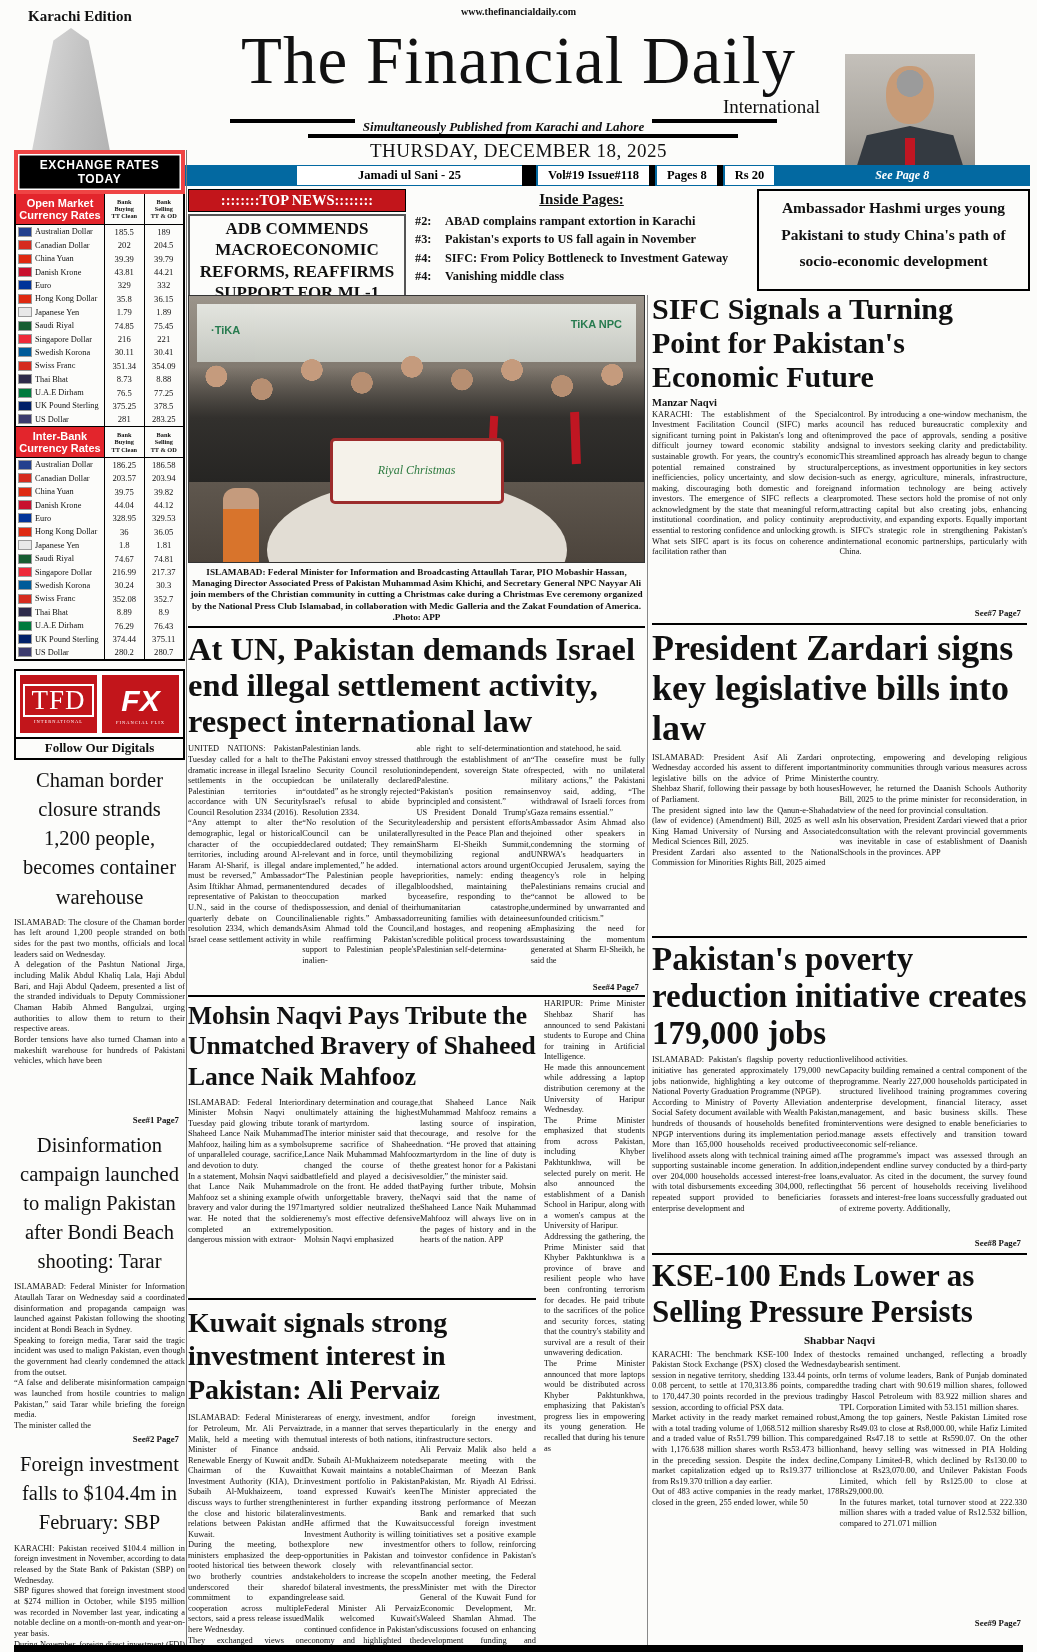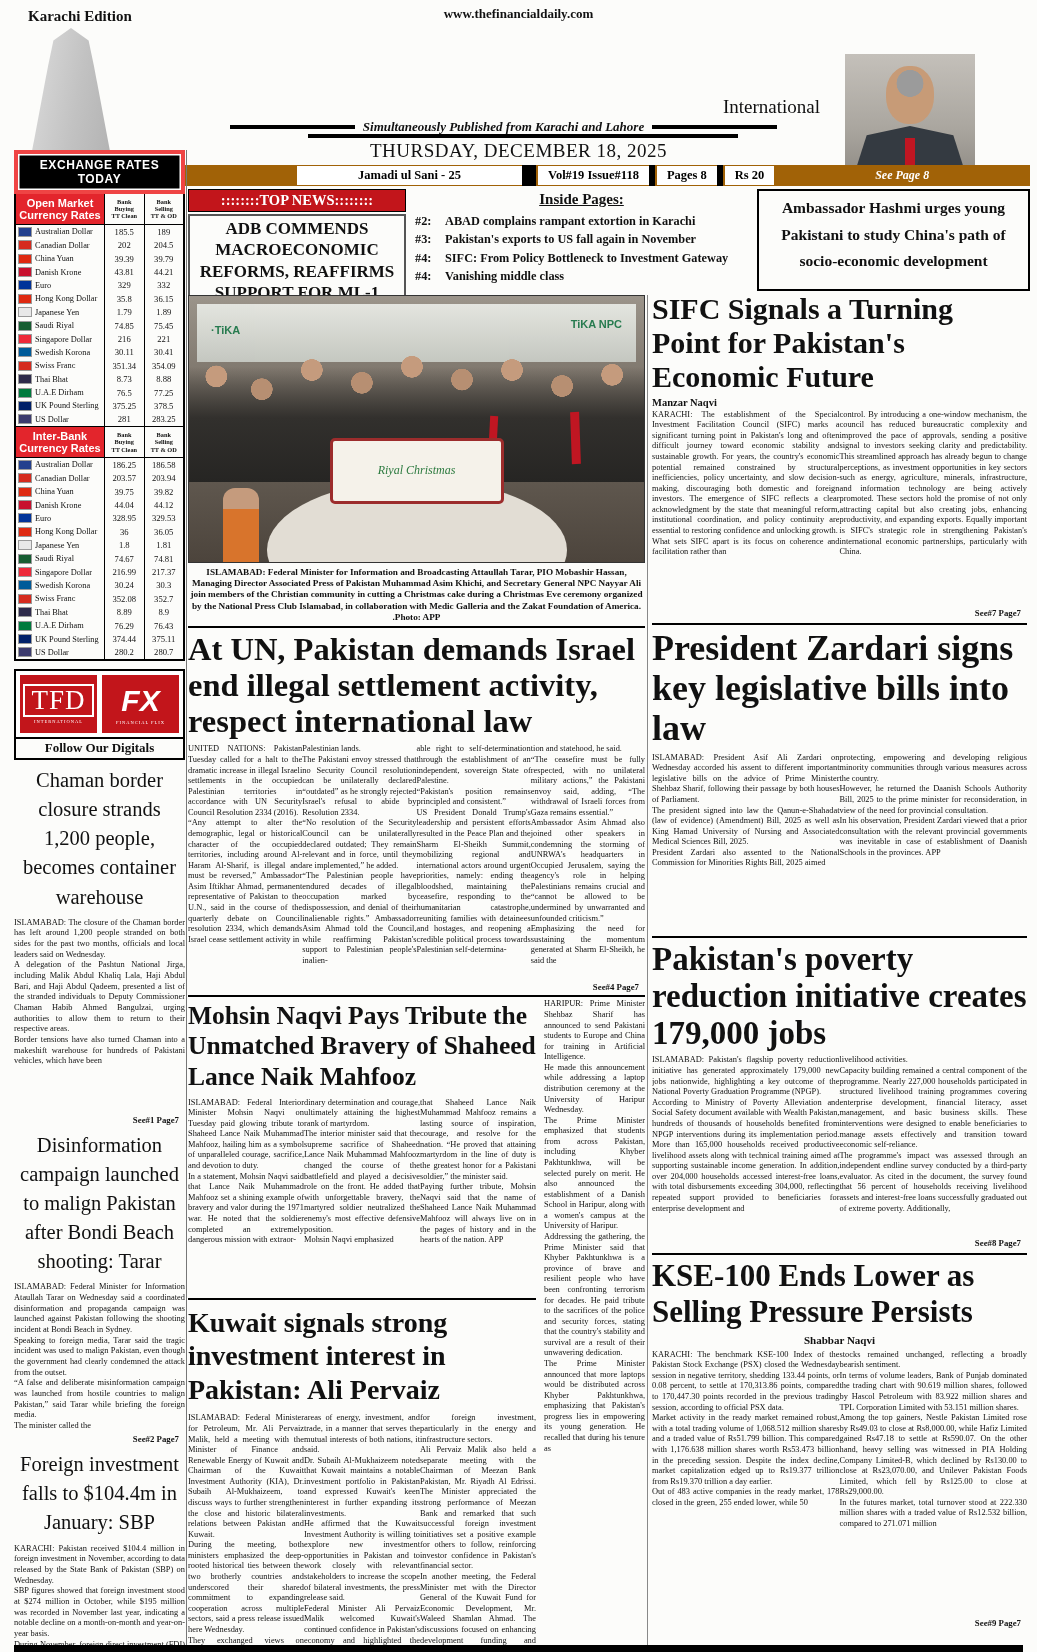--- a/index.html
+++ b/index.html
@@ -1,39 +1,39 @@
 <!DOCTYPE html>
 <html><head>
 <meta charset="utf-8">
 <style>
   html,body{margin:0;padding:0;background:#9a9a9a;}
   .page{position:relative;width:1037px;height:1652px;background:#fcfcfa;margin:0 auto;
         font-family:"Liberation Serif",serif;color:#111;overflow:hidden;}
   
   .edition{position:absolute;left:28px;top:8px;font-size:15px;font-weight:bold;}
-  .site-url{position:absolute;left:0;right:0;top:6px;text-align:center;font-size:13px;font-weight:bold;}
+  .site-url{position:absolute;left:0;right:0;top:6px;text-align:center;font-size:10px;font-weight:bold;}
   .masthead{position:absolute;left:130px;right:130px;top:22px;text-align:center;font-size:67px;letter-spacing:1px;white-space:nowrap;}
   .intl{position:absolute;left:560px;width:260px;top:96px;text-align:right;font-size:19px;}
   .building{position:absolute;left:16px;top:28px;width:110px;height:138px;
     background:linear-gradient(100deg,#e3e3e3 0%,#c2c2c2 55%,#adadad 100%);
     clip-path:polygon(50% 0,66% 9%,71% 28%,88% 100%,12% 100%,29% 28%,34% 9%);}
   .portrait{position:absolute;left:845px;top:54px;width:130px;height:124px;overflow:hidden;
     background:linear-gradient(180deg,#c4c0ba 0%,#aaa69f 60%,#8e8a84 100%);}
   .portrait .head{position:absolute;left:41px;top:12px;width:48px;height:58px;border-radius:46%;
     background:radial-gradient(circle at 50% 30%,#9b9b9b 0 28%,#c79b77 29% 100%);}
   .portrait .suit{position:absolute;bottom:0;left:8px;right:8px;height:52px;background:#343a41;
     clip-path:polygon(0 100%,12% 18%,50% 0,88% 18%,100% 100%);}
   .portrait .tie{position:absolute;bottom:0;left:60px;width:10px;height:40px;background:#c01622;}
-  .pub-row{position:absolute;left:230px;right:260px;top:119px;display:flex;align-items:center;gap:8px;}
+  .pub-row{position:absolute;left:230px;right:260px;top:119px;display:flex;gap:8px;}
   .pub-row .bar{flex:1;height:4px;background:#000;}
   .pub-text{font-size:13px;font-weight:bold;font-style:italic;white-space:nowrap;}
   .pub-under{position:absolute;left:308px;width:430px;top:134px;height:4px;background:#000;}
   .date-line{position:absolute;left:0;right:0;top:140px;text-align:center;font-size:19px;letter-spacing:.5px;}
   
-  .info-bar{position:absolute;left:185px;top:165px;width:845px;height:21px;background:#a16207;display:flex;align-items:stretch;}
+  .info-bar{position:absolute;left:185px;top:165px;width:845px;height:21px;background:#0369a1;display:flex;align-items:stretch;}
   .info-bar .seg{background:#fff;color:#000;font-size:12.5px;font-weight:bold;display:flex;align-items:center;justify-content:center;margin:1px 0 1px 2px;padding:0 10px;}
   .info-bar .gap{background:#000;}
   .info-bar .see-page{flex:1;color:#fff;font-style:italic;font-weight:bold;font-size:12px;display:flex;align-items:center;justify-content:center;}
   .seg.jamadi{width:205px;margin-left:112px;}
   
   .rail{position:absolute;left:14px;top:150px;width:171px;bottom:7px;overflow:hidden;border-right:1px solid #777;padding-right:1px;}
   .fx-banner{background:#000;color:#fff;font-family:"Liberation Sans",sans-serif;font-weight:bold;
      font-size:12px;letter-spacing:.6px;text-align:center;padding:4px 0;border:4px solid #ef4444;box-shadow:inset 0 0 0 1.5px #fff;}
   .fx-table{border:2px solid #000;border-top:none;}
   .fx-head{display:flex;border-bottom:1.5px solid #000;}
@@ -115,20 +115,21 @@
   .bottom-bar{position:absolute;left:14px;right:14px;bottom:0;height:7px;background:#000;}
 </style>
 </head>
 <body>
 
 <div class="page">
 
   <div class="edition">Karachi Edition</div>
   <div class="site-url">www.thefinancialdaily.com</div>
   <div class="building"></div>
+  <div class="masthead">The Financial Daily</div>
   <div class="intl">International</div>
   <div class="portrait">
     <div class="head"></div>
     <div class="suit"></div>
     <div class="tie"></div>
   </div>
   <div class="pub-row">
     <div class="bar"></div>
     <div class="pub-text">Simultaneously Published from Karachi and Lahore</div>
     <div class="bar"></div>
@@ -470,21 +471,21 @@
     <div class="rail-art">
       <div class="rail-head">Disinformation campaign launched to malign Pakistan after Bondi Beach shooting: Tarar</div>
       <div class="rail-body" style="height:152px">ISLAMABAD: Federal Minister for Information Ataullah Tarar on Wednesday said a coordinated disinformation and propaganda campaign was launched against Pakistan following the shooting incident at Bondi Beach in Sydney.
 Speaking to foreign media, Tarar said the tragic incident was used to malign Pakistan, even though the government had clearly condemned the attack from the outset.
 “A false and deliberate misinformation campaign was launched from hostile countries to malign Pakistan,” said Tarar while briefing the foreign media.
 The minister called the</div>
       <div class="see">See#2 Page7</div>
     </div>
 
     <div class="rail-art">
-      <div class="rail-head">Foreign investment falls to $104.4m in January: SBP</div>
+      <div class="rail-head">Foreign investment falls to $104.4m in February: SBP</div>
       <div class="rail-body" style="height:150px">KARACHI: Pakistan received $104.4 million in foreign investment in November, according to data released by the State Bank of Pakistan (SBP) on Wednesday.
 SBP figures showed that foreign investment stood at $274 million in October, while $195 million was recorded in November last year, indicating a notable decline on a month-on-month and year-on-year basis.
 During November, foreign direct investment (FDI) amounted to $180 million, down from $232 million in the same</div>
 
     </div>
   </div>
 
   <div class="top-strip">
     <div class="adb">
       <div class="adb-banner">::::::::TOP NEWS::::::::</div>

